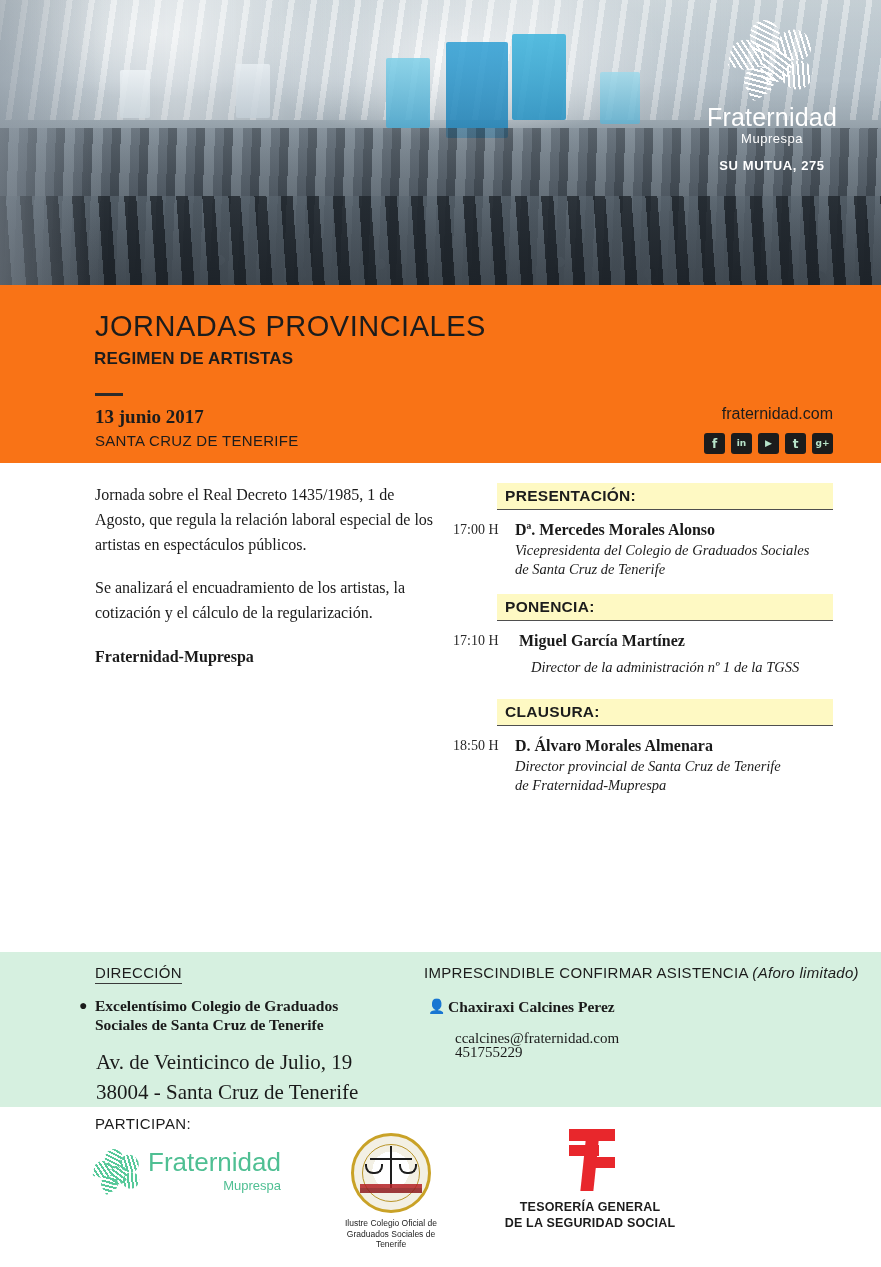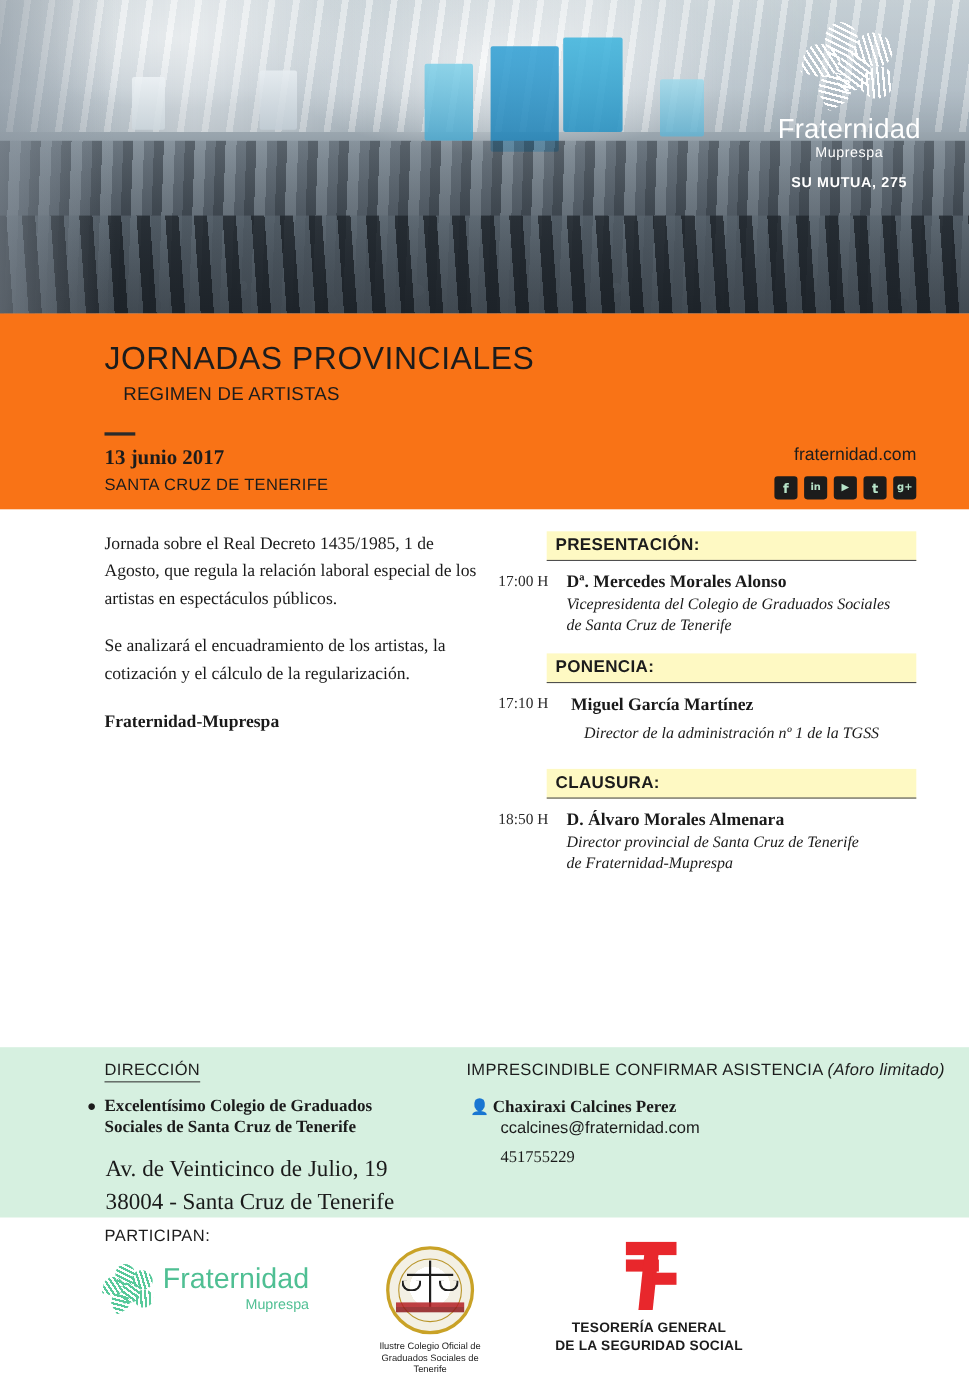--- a/index.html
+++ b/index.html
@@ -134,23 +134,23 @@
   .band .title {
     position: absolute;
     left: 95px; top: 25px;
     font-size: 29px;
     letter-spacing: .5px;
     color: #1c1c1c;
     font-weight: 400;
   }
   .band .subtitle {
     position: absolute;
-    left: 112px; top: 64px;
+    left: 94px; top: 64px;
     font-size: 17px;
-    font-weight: 400;
+    font-weight: 700;
     letter-spacing: .2px;
     color: #1c1c1c;
   }
   .band .rule {
     position: absolute;
     left: 95px; top: 108px;
     width: 28px; height: 3px;
     background: #2b2b2b;
   }
   .band .date {
@@ -302,22 +302,22 @@
     font-size: 15.5px;
     font-weight: 700;
   }
   .f-user-icon {
     position: absolute;
     left: 428px; top: 46px;
     font-size: 14px;
   }
   .f-mail {
     position: absolute;
-    left: 455px; top: 65px;
-    font-family: Liberation Sans, sans-serif;
+    left: 455px; top: 78px;
+    font-family: Liberation Serif, serif;
     font-size: 15px;
   }
   .f-phone {
     position: absolute;
     left: 455px; top: 92px;
     font-family: "Liberation Serif", serif;
     font-size: 15px;
   }
 
   

